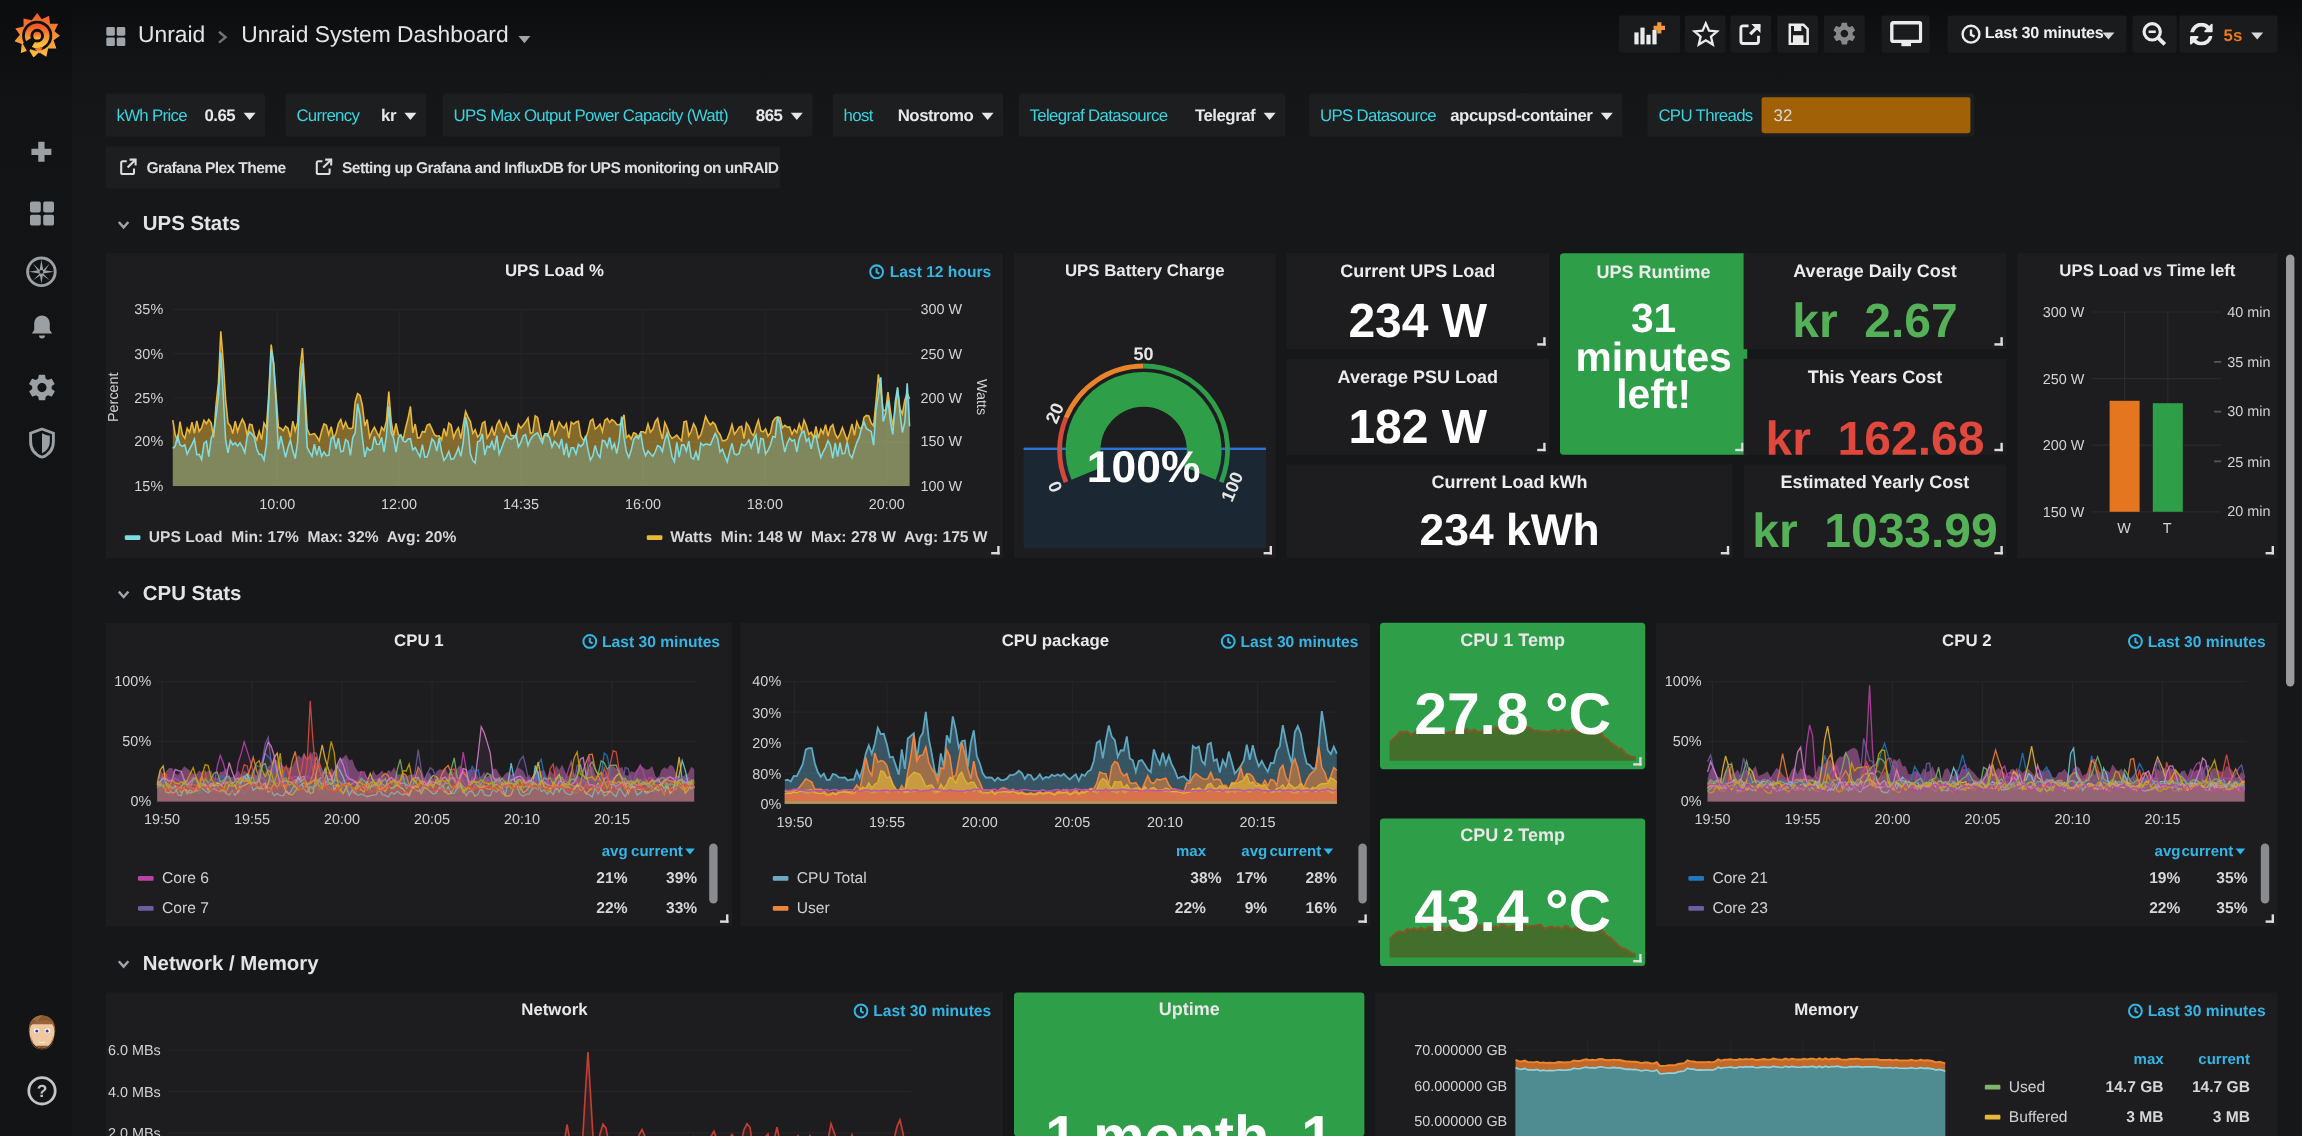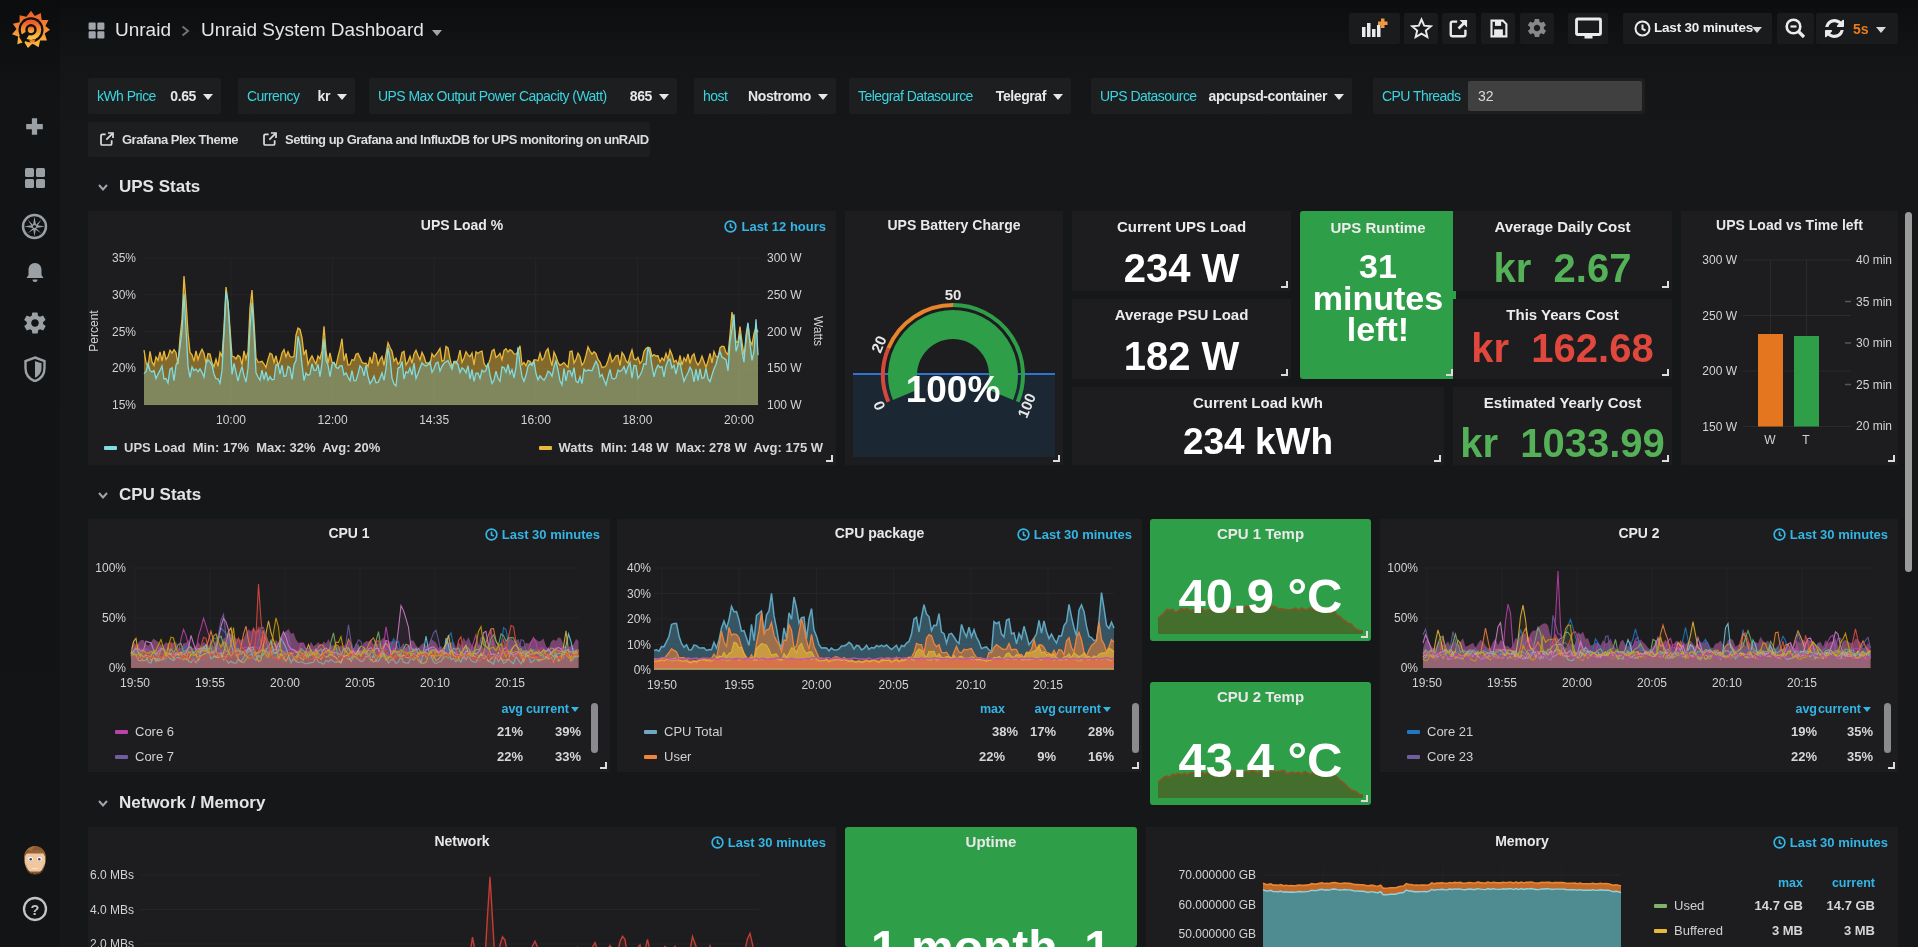--- a/index.html
+++ b/index.html
@@ -205,21 +205,21 @@
     </div>
 <div class="vbox" style="left:1091px;width:261px;">
       <span class="vlabel">UPS Datasource</span>
       <span class="vright">
         <span class="vval">apcupsd-container</span>
         <span class="caret"></span>
       </span>
     </div>
 <div class="vbox" style="left:1373px;width:272px;">
       <span class="vlabel">CPU Threads</span>
-      <span style="position:absolute;left:95px;top:3px;bottom:3px;width:174px;background:#404040;border-radius:2px;color:#d8d9da;font-size:14px;display:flex;align-items:center;padding-left:10px;">32</span>
+      <span style="position:absolute;left:95px;top:3px;bottom:3px;width:174px;background:#a16207;border-radius:2px;color:#d8d9da;font-size:14px;display:flex;align-items:center;padding-left:10px;">32</span>
     </div>
 <div style="position:absolute;left:88px;top:122px;width:562px;height:35px;background:#1d1e20;border-radius:2px;color:#dcdde0;font-weight:bold;font-size:13px;line-height:35px;white-space:nowrap;letter-spacing:-0.5px;"><span style="margin-left:11px;"><svg width="16" height="16" viewBox="0 0 24 24" style="position:relative;top:3px;">
           <path d="M10 5 H5 a2 2 0 0 0 -2 2 v12 a2 2 0 0 0 2 2 h12 a2 2 0 0 0 2 -2 v-5" fill="none" stroke="#dcdde0" stroke-width="2.6"></path>
           <path d="M13.5 3 h7.5 v7.5" fill="none" stroke="#dcdde0" stroke-width="2.6"></path>
           <path d="M20.5 3.5 L11 13" stroke="#dcdde0" stroke-width="2.6"></path>
         </svg></span><span style="margin-left:7px;">Grafana Plex Theme</span><span style="margin-left:24px;"><svg width="16" height="16" viewBox="0 0 24 24" style="position:relative;top:3px;">
           <path d="M10 5 H5 a2 2 0 0 0 -2 2 v12 a2 2 0 0 0 2 2 h12 a2 2 0 0 0 2 -2 v-5" fill="none" stroke="#dcdde0" stroke-width="2.6"></path>
           <path d="M13.5 3 h7.5 v7.5" fill="none" stroke="#dcdde0" stroke-width="2.6"></path>
           <path d="M20.5 3.5 L11 13" stroke="#dcdde0" stroke-width="2.6"></path>
         </svg></span><span style="margin-left:7px;">Setting up Grafana and InfluxDB for UPS monitoring on unRAID</span></div>
@@ -314,21 +314,21 @@
       <div style="position:absolute;top:40px;left:0;right:0;text-align:center;color:#fff;font-weight:bold;font-size:34px;line-height:31.5px;">31<br>minutes<br>left!</div>
       <div class="corner"></div>
     </div>
 <div class="panel" style="left:1453px;top:211px;width:219px;height:80px;overflow:hidden;">
       <div class="statt">Average Daily Cost</div>
       <div class="statv" style="top:35px;font-size:40px;color:#55b157;">kr&nbsp; 2.67</div>
       <div class="corner"></div>
     </div>
 <div class="panel" style="left:1453px;top:299px;width:219px;height:80px;overflow:hidden;">
       <div class="statt">This Years Cost</div>
-      <div class="statv" style="top:27px;font-size:40px;color:#e0473d;">kr&nbsp; 162.68</div>
+      <div class="statv" style="top:45px;font-size:40px;color:#e0473d;">kr&nbsp; 162.68</div>
       <div class="corner"></div>
     </div>
 <div class="panel" style="left:1453px;top:387px;width:219px;height:78px;overflow:hidden;">
       <div class="statt">Estimated Yearly Cost</div>
       <div class="statv" style="top:34px;font-size:40px;color:#55b157;">kr&nbsp; 1033.99</div>
       <div class="corner"></div>
     </div>
 <div class="panel" style="left:1681px;top:211px;width:217px;height:254px;overflow:hidden;">
       <div class="ptitle">UPS Load vs Time left</div>
       <svg width="217" height="254">
@@ -441,21 +441,21 @@
         <path d="M37.0 141.8L39.5 142.2L42.0 139.7L44.5 141.2L47.0 140.7L49.5 140.9L52.0 141.2L54.5 142.4L57.0 142.6L59.5 141.4L62.0 142.6L64.5 141.2L67.0 141.7L69.5 141.4L72.0 139.2L74.5 140.6L77.0 142.4L79.5 139.7L82.0 141.0L84.5 140.8L87.0 140.8L89.5 142.4L92.0 139.1L94.5 142.3L97.0 140.6L99.5 139.4L102.0 140.2L104.5 140.2L107.0 140.7L109.5 142.4L112.0 142.1L114.5 141.3L117.0 140.2L119.5 139.5L122.0 142.3L124.5 141.3L127.0 139.6L129.5 140.1L132.0 139.2L134.5 139.7L137.0 142.5L139.5 141.9L142.0 141.3L144.5 141.5L147.0 139.4L149.5 140.6L152.0 139.8L154.5 139.1L157.0 139.4L159.5 139.7L162.0 142.5L164.5 141.7L167.0 141.0L169.5 140.1L172.0 140.3L174.5 139.4L177.0 140.6L179.5 139.9L182.0 141.5L184.5 139.1L187.0 142.3L189.5 140.6L192.0 139.1L194.5 141.6L197.0 139.2L199.5 142.4L202.0 139.6L204.5 140.7L207.0 141.8L209.5 141.3L212.0 140.1L214.5 139.2L217.0 140.2L219.5 139.2L222.0 140.8L224.5 139.5L227.0 140.3L229.5 140.7L232.0 139.6L234.5 142.2L237.0 142.1L239.5 142.5L242.0 142.0L244.5 141.8L247.0 140.9L249.5 141.2L252.0 141.7L254.5 141.4L257.0 140.3L259.5 140.3L262.0 140.3L264.5 140.2L267.0 141.7L269.5 142.2L272.0 141.3L274.5 140.2L277.0 140.0L279.5 140.7L282.0 141.0L284.5 142.3L287.0 139.3L289.5 139.0L292.0 140.2L294.5 141.4L297.0 142.5L299.5 140.0L302.0 139.1L304.5 140.1L307.0 139.5L309.5 140.8L312.0 141.9L314.5 142.6L317.0 139.1L319.5 142.5L322.0 141.7L324.5 139.3L327.0 139.8L329.5 141.2L332.0 139.4L334.5 140.6L337.0 140.2L339.5 139.4L342.0 139.5L344.5 140.1L347.0 139.3L349.5 139.5L352.0 140.9L354.5 140.8L357.0 141.5L359.5 139.8L362.0 140.5L364.5 140.5L367.0 140.7L369.5 140.2L372.0 141.2L374.5 139.4L377.0 140.1L379.5 140.9L382.0 139.0L384.5 140.5L387.0 141.0L389.5 141.3L392.0 140.1L394.5 140.2L397.0 141.0L399.5 141.1L402.0 139.2L404.5 141.8L407.0 142.0L409.5 140.8L412.0 142.1L414.5 140.4L417.0 141.1L419.5 140.3L422.0 141.2L424.5 141.8L427.0 139.9L429.5 139.3L432.0 140.1L434.5 140.6L437.0 142.5L439.5 139.4L442.0 141.9L444.5 141.8L447.0 140.7L449.5 141.9L452.0 140.6L454.5 140.5L457.0 140.3L459.5 142.0L462.0 142.5L464.5 142.5L467.0 139.5L469.5 141.5L472.0 141.4L474.5 139.9L477.0 140.4L479.5 141.4L482.0 140.6L484.5 141.5L487.0 139.7L489.5 140.4L492.0 142.0L494.5 142.6L497.0 139.2L497.0 151.0 L37.0 151.0 Z" fill="rgba(222,90,80,0.62)" stroke="none"></path>
         <path d="M37.0 131.4L39.5 130.8L42.0 132.2L44.5 127.6L47.0 127.7L49.5 122.7L52.0 117.6L54.5 105.5L57.0 104.4L59.5 104.4L62.0 117.0L64.5 124.4L67.0 128.3L69.5 125.7L72.0 130.9L74.5 130.8L77.0 126.1L79.5 126.6L82.0 128.8L84.5 129.0L87.0 128.8L89.5 131.4L92.0 130.5L94.5 130.8L97.0 123.4L99.5 129.2L102.0 121.1L104.5 109.0L107.0 102.1L109.5 109.2L112.0 100.6L114.5 87.5L117.0 92.7L119.5 92.5L122.0 101.0L124.5 112.2L127.0 111.6L129.5 119.0L132.0 126.5L134.5 105.4L137.0 121.7L139.5 96.4L142.0 94.2L144.5 92.0L147.0 113.9L149.5 96.1L152.0 91.9L154.5 74.3L157.0 96.7L159.5 109.2L162.0 123.9L164.5 128.9L167.0 108.8L169.5 120.2L172.0 93.8L174.5 100.3L177.0 78.0L179.5 89.0L182.0 104.2L184.5 98.7L187.0 98.2L189.5 120.1L192.0 99.8L194.5 89.6L197.0 111.1L199.5 117.3L202.0 125.6L204.5 129.0L207.0 128.8L209.5 129.0L212.0 131.8L214.5 129.1L217.0 131.0L219.5 131.1L222.0 129.9L224.5 126.9L227.0 126.9L229.5 125.8L232.0 123.3L234.5 125.3L237.0 130.1L239.5 126.4L242.0 127.0L244.5 131.0L247.0 129.4L249.5 126.2L252.0 130.3L254.5 128.5L257.0 129.1L259.5 126.7L262.0 127.7L264.5 126.4L267.0 127.7L269.5 126.0L272.0 128.4L274.5 130.6L277.0 128.2L279.5 126.3L282.0 131.8L284.5 126.4L287.0 127.5L289.5 124.0L292.0 122.5L294.5 115.1L297.0 99.9L299.5 98.3L302.0 113.0L304.5 98.0L307.0 85.6L309.5 94.9L312.0 97.8L314.5 111.6L317.0 106.2L319.5 106.4L322.0 94.6L324.5 113.0L327.0 114.6L329.5 124.1L332.0 115.2L334.5 114.3L337.0 118.0L339.5 122.2L342.0 124.5L344.5 105.4L347.0 112.6L349.5 117.9L352.0 108.2L354.5 117.9L357.0 110.7L359.5 118.1L362.0 122.9L364.5 129.6L367.0 128.5L369.5 127.9L372.0 130.9L374.5 132.5L377.0 102.7L379.5 104.7L382.0 103.0L384.5 115.1L387.0 118.1L389.5 101.3L392.0 100.0L394.5 115.0L397.0 113.8L399.5 124.8L402.0 114.4L404.5 119.6L407.0 107.3L409.5 116.2L412.0 125.6L414.5 122.7L417.0 119.3L419.5 114.8L422.0 101.5L424.5 114.1L427.0 102.0L429.5 112.6L432.0 119.6L434.5 115.1L437.0 120.1L439.5 124.1L442.0 116.8L444.5 117.0L447.0 106.5L449.5 103.0L452.0 85.3L454.5 97.9L457.0 108.7L459.5 117.3L462.0 91.3L464.5 86.0L467.0 92.6L469.5 107.2L472.0 117.4L474.5 118.5L477.0 121.7L479.5 120.8L482.0 101.7L484.5 73.6L487.0 89.1L489.5 106.1L492.0 109.4L494.5 103.2L497.0 109.1" fill="none" stroke="#5fa7c1" stroke-width="1.5"></path>
         <path d="M37.0 140.4L39.5 140.7L42.0 141.1L44.5 139.7L47.0 139.5L49.5 136.7L52.0 133.5L54.5 129.9L57.0 131.4L59.5 132.8L62.0 138.8L64.5 138.7L67.0 138.7L69.5 140.0L72.0 142.7L74.5 142.8L77.0 141.4L79.5 142.6L82.0 140.7L84.5 139.5L87.0 139.3L89.5 140.7L92.0 140.9L94.5 139.3L97.0 135.2L99.5 138.9L102.0 126.6L104.5 112.1L107.0 123.1L109.5 127.3L112.0 108.4L114.5 116.2L117.0 114.9L119.5 115.5L122.0 118.7L124.5 127.6L127.0 134.2L129.5 138.4L132.0 140.1L134.5 135.7L137.0 140.1L139.5 124.2L142.0 111.7L144.5 93.3L147.0 115.2L149.5 110.8L152.0 110.1L154.5 103.6L157.0 116.4L159.5 121.8L162.0 125.2L164.5 132.7L167.0 121.0L169.5 121.5L172.0 105.7L174.5 111.1L177.0 128.6L179.5 127.2L182.0 113.9L184.5 99.9L187.0 109.2L189.5 121.3L192.0 130.3L194.5 115.3L197.0 127.6L199.5 133.0L202.0 138.9L204.5 139.1L207.0 139.7L209.5 139.3L212.0 142.4L214.5 140.2L217.0 138.3L219.5 137.6L222.0 138.7L224.5 140.7L227.0 138.6L229.5 140.4L232.0 141.8L234.5 140.9L237.0 142.1L239.5 142.4L242.0 141.7L244.5 142.6L247.0 142.1L249.5 140.7L252.0 142.0L254.5 141.4L257.0 140.5L259.5 141.7L262.0 142.8L264.5 140.6L267.0 140.5L269.5 139.0L272.0 139.8L274.5 142.6L277.0 141.3L279.5 138.4L282.0 142.2L284.5 140.2L287.0 140.8L289.5 139.3L292.0 138.2L294.5 138.4L297.0 133.6L299.5 124.4L302.0 125.6L304.5 125.7L307.0 134.5L309.5 119.3L312.0 115.5L314.5 116.8L317.0 124.3L319.5 127.7L322.0 125.7L324.5 133.3L327.0 133.9L329.5 133.2L332.0 136.9L334.5 139.4L337.0 133.2L339.5 127.4L342.0 132.9L344.5 133.9L347.0 130.3L349.5 130.9L352.0 130.2L354.5 129.5L357.0 135.0L359.5 138.3L362.0 138.6L364.5 139.1L367.0 139.8L369.5 141.5L372.0 133.4L374.5 133.7L377.0 128.4L379.5 125.7L382.0 127.6L384.5 129.4L387.0 130.6L389.5 129.9L392.0 124.7L394.5 131.1L397.0 130.2L399.5 130.7L402.0 135.7L404.5 135.4L407.0 138.6L409.5 133.1L412.0 133.4L414.5 130.1L417.0 120.6L419.5 130.2L422.0 125.9L424.5 126.0L427.0 128.3L429.5 133.3L432.0 134.2L434.5 135.9L437.0 131.3L439.5 136.1L442.0 130.5L444.5 131.3L447.0 135.6L449.5 122.1L452.0 118.8L454.5 128.7L457.0 132.9L459.5 118.6L462.0 113.4L464.5 120.8L467.0 132.8L469.5 137.4L472.0 131.1L474.5 126.6L477.0 124.2L479.5 122.1L482.0 103.0L484.5 120.6L487.0 124.9L489.5 132.9L492.0 127.9L494.5 120.7L497.0 122.9" fill="none" stroke="#ef843c" stroke-width="1.3"></path>
         <path d="M37.0 142.5L39.5 142.0L42.0 142.3L44.5 141.0L47.0 141.7L49.5 140.4L52.0 140.0L54.5 139.6L57.0 139.4L59.5 139.0L62.0 140.9L64.5 142.1L67.0 142.1L69.5 141.8L72.0 143.4L74.5 143.6L77.0 142.1L79.5 143.3L82.0 141.5L84.5 141.0L87.0 140.8L89.5 141.4L92.0 141.7L94.5 142.0L97.0 140.3L99.5 139.7L102.0 136.9L104.5 138.1L107.0 133.4L109.5 137.8L112.0 134.5L114.5 133.1L117.0 123.3L119.5 124.2L122.0 129.1L124.5 128.3L127.0 135.0L129.5 139.1L132.0 140.9L134.5 138.5L137.0 140.9L139.5 129.8L142.0 127.2L144.5 124.6L147.0 125.3L149.5 126.2L152.0 130.5L154.5 136.5L157.0 135.4L159.5 135.2L162.0 139.3L164.5 140.9L167.0 134.4L169.5 138.4L172.0 134.4L174.5 128.8L177.0 129.4L179.5 133.7L182.0 127.2L184.5 124.3L187.0 131.0L189.5 134.4L192.0 132.8L194.5 132.9L197.0 137.6L199.5 139.2L202.0 142.1L204.5 141.5L207.0 141.8L209.5 140.4L212.0 143.1L214.5 141.0L217.0 141.1L219.5 140.7L222.0 140.8L224.5 141.5L227.0 140.5L229.5 141.5L232.0 142.6L234.5 141.7L237.0 142.9L239.5 143.1L242.0 142.5L244.5 143.4L247.0 142.9L249.5 141.5L252.0 142.8L254.5 142.1L257.0 141.3L259.5 142.5L262.0 143.6L264.5 141.4L267.0 141.8L269.5 141.4L272.0 141.3L274.5 143.4L277.0 142.1L279.5 140.9L282.0 143.0L284.5 141.4L287.0 141.7L289.5 140.2L292.0 138.9L294.5 139.2L297.0 138.8L299.5 132.7L302.0 129.9L304.5 131.3L307.0 135.3L309.5 138.5L312.0 132.3L314.5 132.8L317.0 132.3L319.5 138.0L322.0 134.6L324.5 138.4L327.0 138.8L329.5 137.6L332.0 137.7L334.5 140.2L337.0 136.4L339.5 139.7L342.0 137.9L344.5 137.2L347.0 139.4L349.5 139.4L352.0 139.4L354.5 137.9L357.0 138.5L359.5 140.8L362.0 140.4L364.5 140.9L367.0 141.2L369.5 142.3L372.0 141.3L374.5 141.1L377.0 138.3L379.5 138.9L382.0 137.4L384.5 139.4L387.0 139.3L389.5 134.7L392.0 133.8L394.5 137.6L397.0 138.4L399.5 135.7L402.0 136.5L404.5 137.2L407.0 139.4L409.5 133.9L412.0 134.2L414.5 133.3L417.0 132.1L419.5 131.0L422.0 126.7L424.5 133.9L427.0 132.6L429.5 135.9L432.0 135.0L434.5 136.8L437.0 134.7L439.5 138.8L442.0 140.1L444.5 140.6L447.0 138.0L449.5 137.4L452.0 134.9L454.5 138.7L457.0 133.7L459.5 135.9L462.0 137.8L464.5 136.6L467.0 133.9L469.5 138.1L472.0 137.4L474.5 139.1L477.0 137.0L479.5 138.1L482.0 135.2L484.5 134.1L487.0 134.1L489.5 133.6L492.0 129.2L494.5 130.4L497.0 133.1" fill="none" stroke="#d9b430" stroke-width="1.1"></path>
         <path d="M37.0 139.4L39.5 140.0L42.0 139.5L44.5 138.7L47.0 138.7L49.5 139.2L52.0 139.8L54.5 140.0L57.0 140.3L59.5 139.7L62.0 139.9L64.5 139.8L67.0 140.4L69.5 139.5L72.0 139.0L74.5 140.0L77.0 139.4L79.5 139.0L82.0 140.0L84.5 139.7L87.0 139.1L89.5 139.1L92.0 139.2L94.5 139.7L97.0 139.9L99.5 140.3L102.0 140.0L104.5 138.9L107.0 139.6L109.5 140.3L112.0 139.6L114.5 140.1L117.0 140.0L119.5 139.5L122.0 139.6L124.5 140.2L127.0 140.0L129.5 139.3L132.0 140.2L134.5 139.8L137.0 139.8L139.5 138.9L142.0 140.3L144.5 139.4L147.0 139.3L149.5 140.4L152.0 140.2L154.5 139.8L157.0 139.7L159.5 138.7L162.0 139.0L164.5 139.0L167.0 139.6L169.5 139.9L172.0 140.1L174.5 139.1L177.0 139.9L179.5 140.2L182.0 140.3L184.5 140.3L187.0 140.1L189.5 139.5L192.0 139.9L194.5 138.7L197.0 138.7L199.5 138.8L202.0 139.3L204.5 139.1L207.0 139.6L209.5 139.0L212.0 138.7L214.5 140.2L217.0 139.0L219.5 139.0L222.0 138.9L224.5 139.5L227.0 139.6L229.5 140.0L232.0 139.8L234.5 139.3L237.0 138.9L239.5 139.4L242.0 139.8L244.5 140.0L247.0 140.0L249.5 140.1L252.0 139.0L254.5 140.3L257.0 140.4L259.5 139.9L262.0 139.2L264.5 139.0L267.0 139.7L269.5 139.7L272.0 138.8L274.5 139.8L277.0 138.9L279.5 138.9L282.0 138.7L284.5 139.4L287.0 138.8L289.5 139.2L292.0 140.3L294.5 138.7L297.0 139.8L299.5 139.5L302.0 139.9L304.5 138.7L307.0 140.1L309.5 139.1L312.0 139.7L314.5 139.4L317.0 138.9L319.5 138.8L322.0 139.6L324.5 139.3L327.0 139.5L329.5 139.4L332.0 139.8L334.5 140.1L337.0 140.0L339.5 138.9L342.0 139.7L344.5 139.7L347.0 140.0L349.5 139.6L352.0 140.2L354.5 139.0L357.0 139.9L359.5 139.1L362.0 138.8L364.5 139.2L367.0 140.4L369.5 139.7L372.0 139.4L374.5 140.1L377.0 140.0L379.5 139.5L382.0 140.0L384.5 139.6L387.0 140.3L389.5 139.1L392.0 138.8L394.5 139.8L397.0 139.3L399.5 139.2L402.0 140.3L404.5 139.0L407.0 139.3L409.5 139.1L412.0 139.4L414.5 138.9L417.0 139.6L419.5 140.4L422.0 139.6L424.5 139.2L427.0 139.7L429.5 138.7L432.0 138.9L434.5 140.2L437.0 139.7L439.5 139.9L442.0 140.1L444.5 139.5L447.0 139.9L449.5 138.7L452.0 140.2L454.5 139.6L457.0 139.1L459.5 139.7L462.0 140.4L464.5 139.0L467.0 140.0L469.5 139.8L472.0 139.3L474.5 139.4L477.0 140.4L479.5 139.0L482.0 140.3L484.5 139.5L487.0 139.2L489.5 138.6L492.0 139.4L494.5 140.1L497.0 138.8" fill="none" stroke="#c052b0" stroke-width="1.3"></path>
         <path d="M37 149.5 L497 149.5" stroke="#7eb26d" stroke-width="1.2"></path>
       </svg>
       <div class="axr" style="left:2px;top:42px;width:32px;">40%</div>
       <div class="axr" style="left:2px;top:67.5px;width:32px;">30%</div>
       <div class="axr" style="left:2px;top:93px;width:32px;">20%</div>
-      <div class="axr" style="left:2px;top:118.5px;width:32px;">10%</div>
+      <div class="axr" style="left:2px;top:118.5px;width:32px;">80%</div>
       <div class="axr" style="left:2px;top:144px;width:32px;">0%</div>
       <div class="axc" style="left:45.0px;top:159px;">19:50</div>
       <div class="axc" style="left:122.2px;top:159px;">19:55</div>
       <div class="axc" style="left:199.4px;top:159px;">20:00</div>
       <div class="axc" style="left:276.6px;top:159px;">20:05</div>
       <div class="axc" style="left:353.8px;top:159px;">20:10</div>
       <div class="axc" style="left:431.0px;top:159px;">20:15</div>
       <div class="lh" style="left:308px;top:183px;width:80px;">max</div>
       <div class="lh" style="left:359px;top:183px;width:80px;">avg</div>
       <div class="lh" style="left:414px;top:183px;width:80px;">current<span style="display:inline-block;width:0;height:0;border-left:4px solid transparent;border-right:4px solid transparent;border-top:5px solid #33b5e5;margin-left:2px;position:relative;top:-1px;"></span></div>
@@ -469,21 +469,21 @@
       <div class="lv" style="left:417px;top:230px;width:80px;">16%</div>
       <div style="position:absolute;left:515px;top:184px;width:7px;height:50px;background:#898b8e;border-radius:3.5px;"></div>
       <div class="corner"></div>
     </div>
 <div class="panel greenp" style="left:1150px;top:519px;width:221px;height:122px;overflow:hidden;">
       <div class="ptitle"><span style="font-size:15px;">CPU 1 Temp</span></div>
       <svg width="221" height="122">
         <path d="M8.0 99.5L10.9 96.8L13.9 94.2L16.8 90.7L19.7 91.2L22.6 90.4L25.6 93.5L28.5 91.7L31.4 89.8L34.4 90.7L37.3 89.6L40.2 92.3L43.1 90.9L46.1 91.5L49.0 90.3L51.9 90.0L54.9 92.0L57.8 91.1L60.7 90.8L63.6 88.3L66.6 88.7L69.5 90.9L72.4 88.4L75.4 90.8L78.3 88.9L81.2 90.7L84.1 91.1L87.1 87.8L90.0 90.2L92.9 90.1L95.9 87.2L98.8 87.6L101.7 89.8L104.6 87.2L107.6 88.8L110.5 88.3L113.4 90.1L116.4 87.3L119.3 88.3L122.2 87.3L125.1 87.6L128.1 89.9L131.0 89.7L133.9 90.5L136.9 90.6L139.8 91.0L142.7 90.2L145.6 89.2L148.6 91.5L151.5 89.1L154.4 90.5L157.4 90.7L160.3 88.9L163.2 90.3L166.1 91.1L169.1 90.6L172.0 89.9L174.9 92.5L177.9 89.2L180.8 92.9L183.7 90.4L186.6 95.7L189.6 97.2L192.5 100.3L195.4 102.2L198.4 104.5L201.3 105.0L204.2 108.7L207.1 110.6L210.1 111.9L213.0 111.9L213.0 115.0 L8.0 115.0 Z" fill="rgba(88,62,14,0.5)" stroke="none"></path>
         <path d="M8.0 99.5L10.9 96.8L13.9 94.2L16.8 90.7L19.7 91.2L22.6 90.4L25.6 93.5L28.5 91.7L31.4 89.8L34.4 90.7L37.3 89.6L40.2 92.3L43.1 90.9L46.1 91.5L49.0 90.3L51.9 90.0L54.9 92.0L57.8 91.1L60.7 90.8L63.6 88.3L66.6 88.7L69.5 90.9L72.4 88.4L75.4 90.8L78.3 88.9L81.2 90.7L84.1 91.1L87.1 87.8L90.0 90.2L92.9 90.1L95.9 87.2L98.8 87.6L101.7 89.8L104.6 87.2L107.6 88.8L110.5 88.3L113.4 90.1L116.4 87.3L119.3 88.3L122.2 87.3L125.1 87.6L128.1 89.9L131.0 89.7L133.9 90.5L136.9 90.6L139.8 91.0L142.7 90.2L145.6 89.2L148.6 91.5L151.5 89.1L154.4 90.5L157.4 90.7L160.3 88.9L163.2 90.3L166.1 91.1L169.1 90.6L172.0 89.9L174.9 92.5L177.9 89.2L180.8 92.9L183.7 90.4L186.6 95.7L189.6 97.2L192.5 100.3L195.4 102.2L198.4 104.5L201.3 105.0L204.2 108.7L207.1 110.6L210.1 111.9L213.0 111.9" fill="none" stroke="#855626" stroke-width="1.7"></path>
       </svg>
-      <div class="statv" style="top:49px;font-size:49px;">40.9 °C</div>
+      <div class="statv" style="top:49px;font-size:49px;">27.8 °C</div>
       <div class="corner"></div>
     </div>
 <div class="panel greenp" style="left:1150px;top:682px;width:221px;height:123px;overflow:hidden;">
       <div class="ptitle"><span style="font-size:15px;">CPU 2 Temp</span></div>
       <svg width="221" height="123">
         <path d="M8.0 100.5L10.9 97.8L13.9 95.2L16.8 94.2L19.7 95.0L22.6 92.3L25.6 92.9L28.5 91.6L31.4 92.9L34.4 91.2L37.3 92.9L40.2 90.8L43.1 90.9L46.1 91.9L49.0 91.3L51.9 90.6L54.9 92.3L57.8 90.9L60.7 89.8L63.6 91.7L66.6 89.6L69.5 89.9L72.4 89.2L75.4 91.0L78.3 91.9L81.2 89.2L84.1 89.1L87.1 90.4L90.0 91.6L92.9 91.2L95.9 89.5L98.8 90.8L101.7 88.3L104.6 89.6L107.6 91.1L110.5 89.4L113.4 90.5L116.4 88.4L119.3 88.5L122.2 90.0L125.1 89.6L128.1 89.4L131.0 89.1L133.9 88.5L136.9 92.1L139.8 90.9L142.7 90.1L145.6 91.3L148.6 90.3L151.5 92.3L154.4 89.5L157.4 90.9L160.3 92.6L163.2 90.7L166.1 92.1L169.1 92.7L172.0 91.7L174.9 93.2L177.9 93.1L180.8 90.8L183.7 91.6L186.6 94.8L189.6 98.2L192.5 99.8L195.4 102.7L198.4 105.7L201.3 108.1L204.2 108.7L207.1 110.4L210.1 112.8L213.0 112.9L213.0 116.0 L8.0 116.0 Z" fill="rgba(88,62,14,0.5)" stroke="none"></path>
         <path d="M8.0 100.5L10.9 97.8L13.9 95.2L16.8 94.2L19.7 95.0L22.6 92.3L25.6 92.9L28.5 91.6L31.4 92.9L34.4 91.2L37.3 92.9L40.2 90.8L43.1 90.9L46.1 91.9L49.0 91.3L51.9 90.6L54.9 92.3L57.8 90.9L60.7 89.8L63.6 91.7L66.6 89.6L69.5 89.9L72.4 89.2L75.4 91.0L78.3 91.9L81.2 89.2L84.1 89.1L87.1 90.4L90.0 91.6L92.9 91.2L95.9 89.5L98.8 90.8L101.7 88.3L104.6 89.6L107.6 91.1L110.5 89.4L113.4 90.5L116.4 88.4L119.3 88.5L122.2 90.0L125.1 89.6L128.1 89.4L131.0 89.1L133.9 88.5L136.9 92.1L139.8 90.9L142.7 90.1L145.6 91.3L148.6 90.3L151.5 92.3L154.4 89.5L157.4 90.9L160.3 92.6L163.2 90.7L166.1 92.1L169.1 92.7L172.0 91.7L174.9 93.2L177.9 93.1L180.8 90.8L183.7 91.6L186.6 94.8L189.6 98.2L192.5 99.8L195.4 102.7L198.4 105.7L201.3 108.1L204.2 108.7L207.1 110.4L210.1 112.8L213.0 112.9" fill="none" stroke="#855626" stroke-width="1.7"></path>
       </svg>
       <div class="statv" style="top:50px;font-size:49px;">43.4 °C</div>
       <div class="corner"></div>

